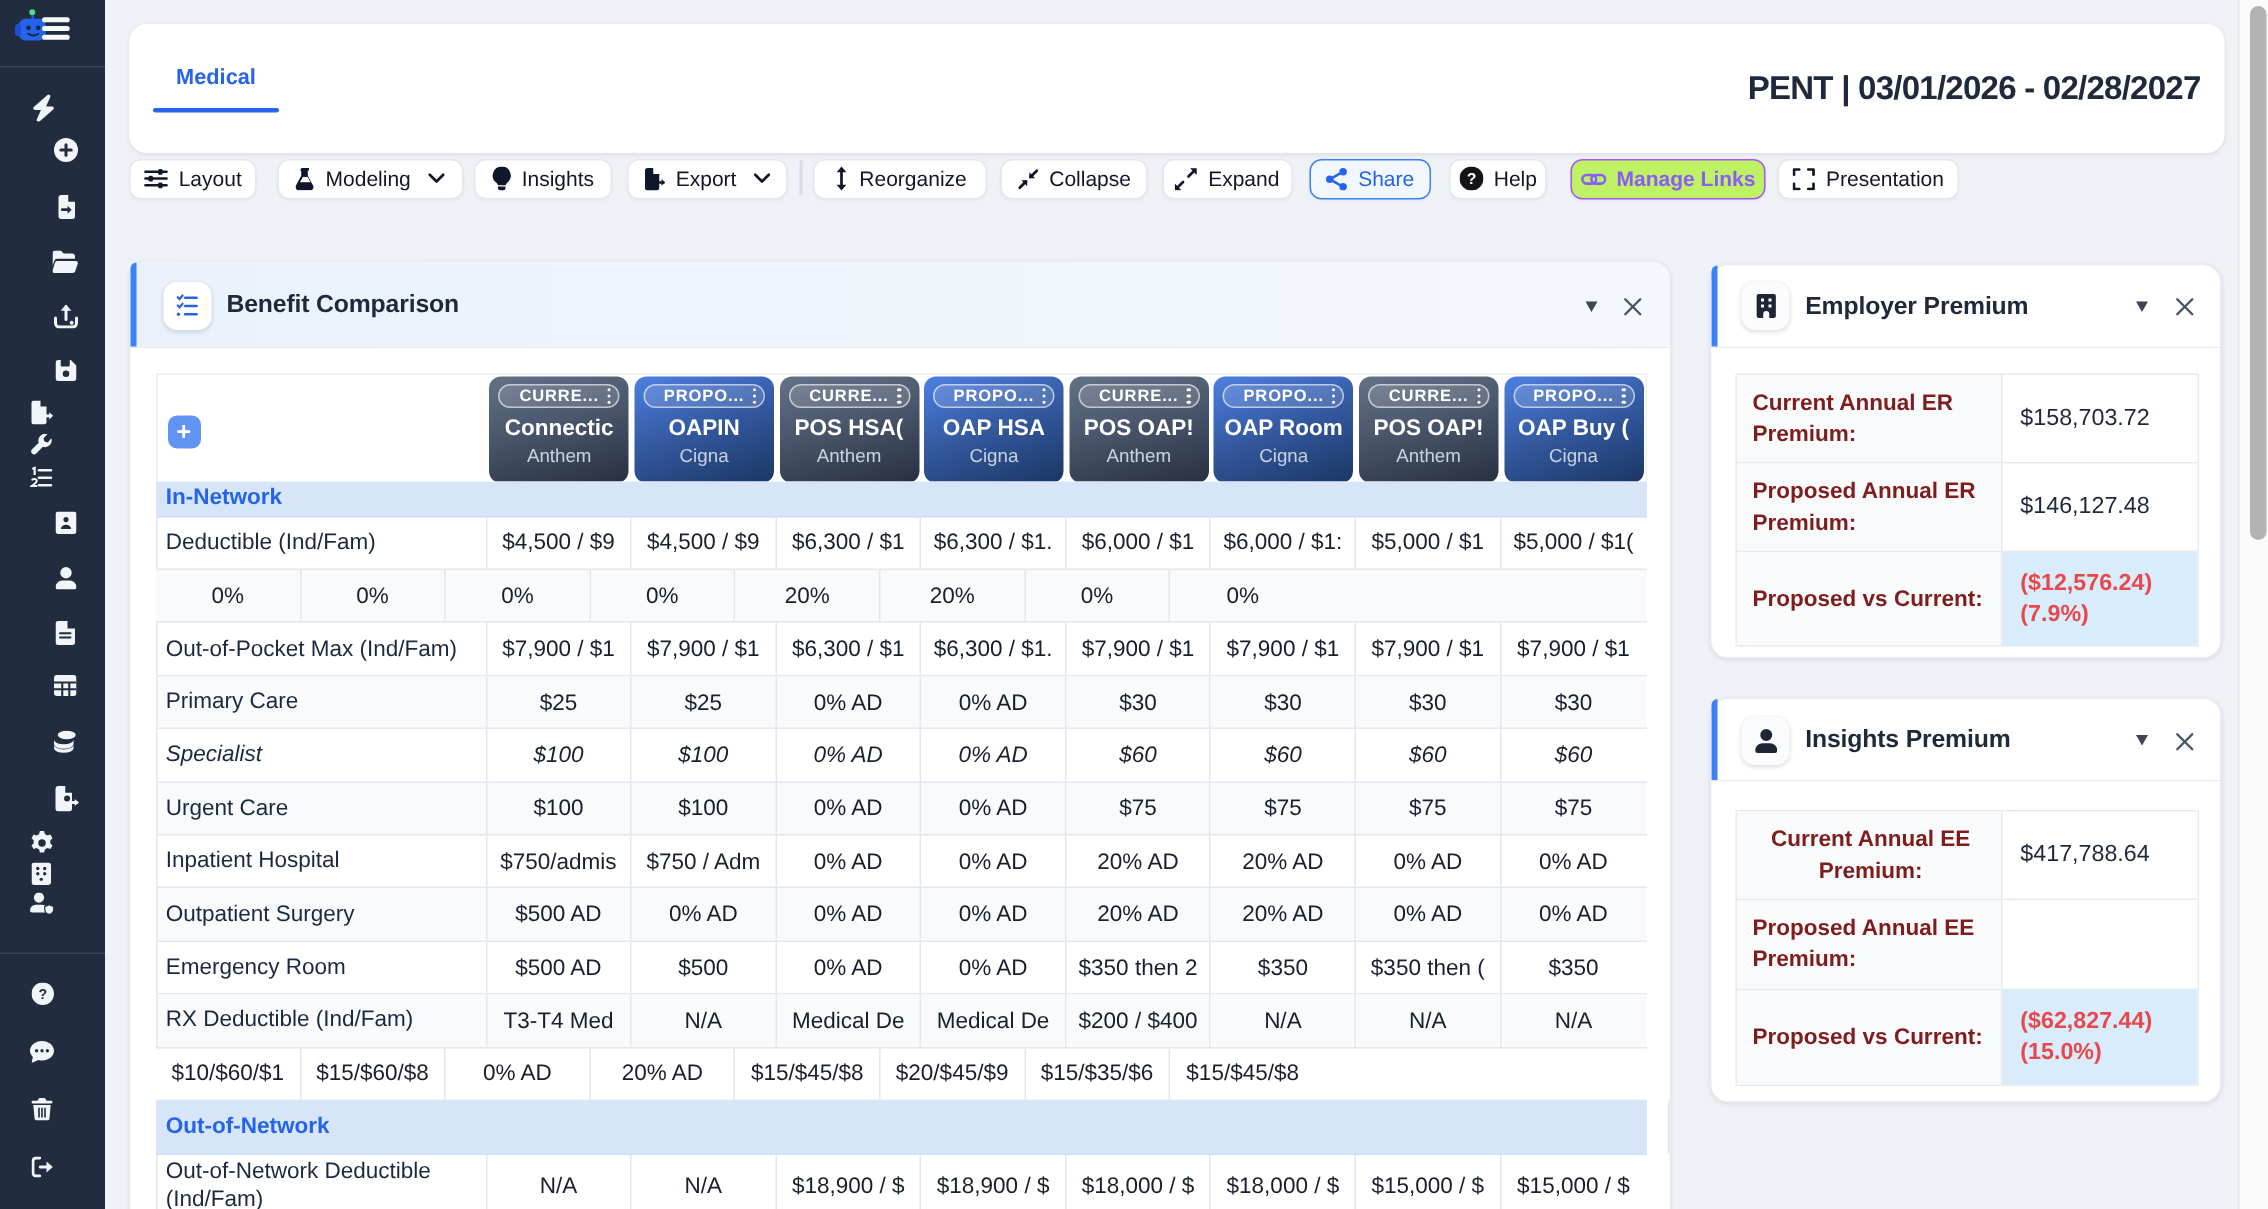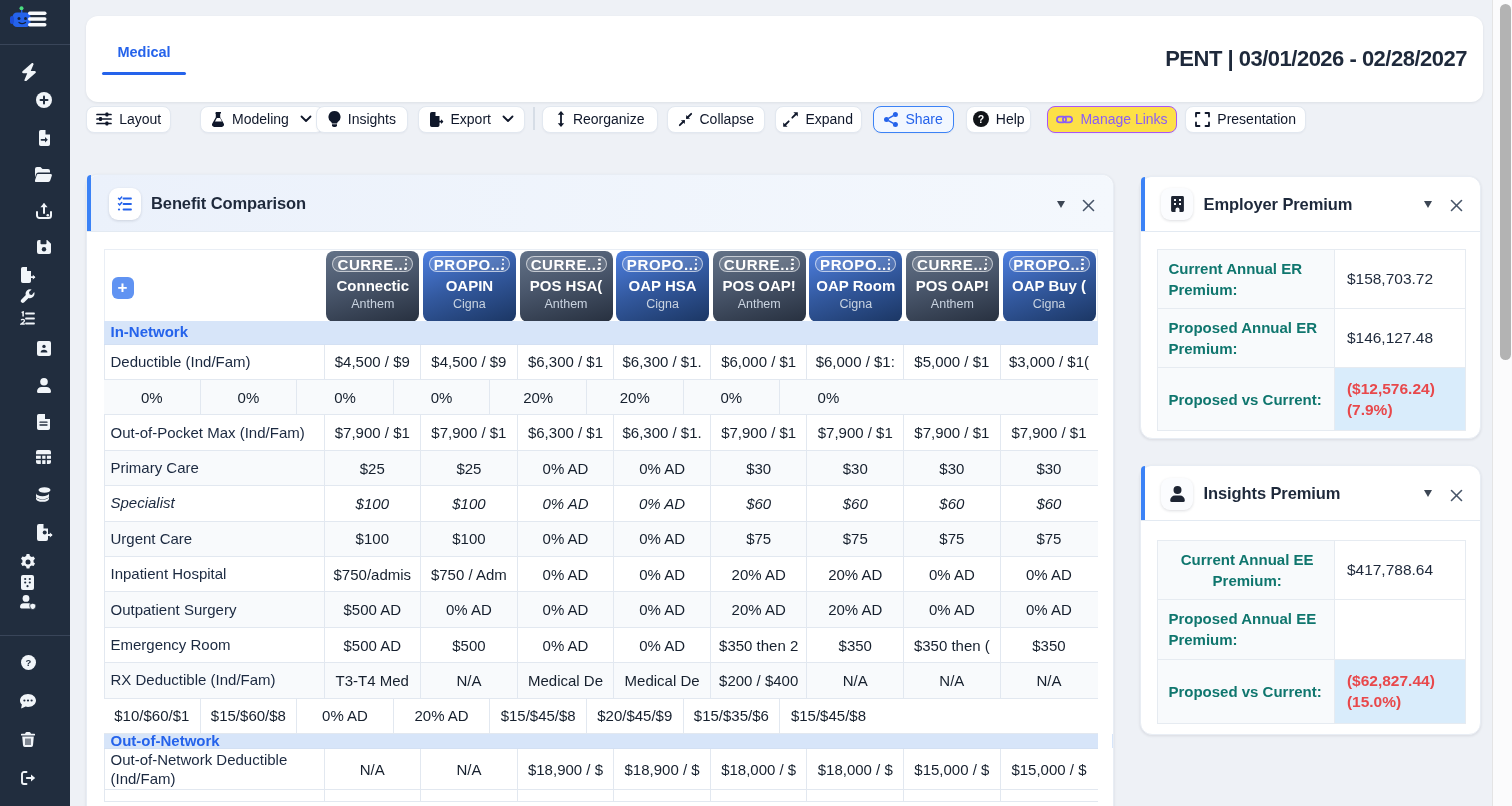--- a/index.html
+++ b/index.html
@@ -16,21 +16,21 @@
 #topbar { position:absolute; left:85.5px; top:15.5px; width:1397.5px; height:86px; background:#fff; border-radius:12px; box-shadow:0 1px 3px rgba(15,23,42,.08); }
 #tabMedical { position:absolute; left:16.5px; top:28px; width:84px; text-align:center; font-size:14.5px; font-weight:700; color:#2563eb; }
 #tabUnderline { position:absolute; left:16.5px; top:56.5px; width:84px; height:3px; background:#2563eb; border-radius:2px; }
 #pageTitle { position:absolute; right:16px; top:30px; font-size:22px; font-weight:700; color:#1e293b; letter-spacing:-0.5px; white-space:nowrap; }
 
 
 .tbtn { position:absolute; top:105.5px; height:27px; background:#fff; border:1px solid #e2e8f0; border-radius:8px; display:flex; align-items:center; justify-content:center; gap:7px; font-size:14px; color:#0f172a; white-space:nowrap; box-shadow:0 1px 2px rgba(15,23,42,.04); }
 .tbtn svg { flex:none; }
 #tdivider { position:absolute; left:533px; top:107px; width:1.5px; height:23px; background:#d6dde6; }
 .tbtn.share { border:1.5px solid #3b82f6; color:#2563eb; background:#f2f7ff; font-weight:500; }
-.tbtn.mlinks { border:1.5px solid #a855f7; color:#8b5cf6; background:#fde047; font-weight:400; }
+.tbtn.mlinks { border:1.5px solid #a855f7; color:#8b5cf6; background:#bef264; font-weight:700; }
 
 
 .card { position:absolute; background:#fff; border-radius:12px; box-shadow:0 1px 3px rgba(15,23,42,.1); border:1px solid #e8edf4; }
 .chead { position:absolute; left:0; top:0; width:100%; border-radius:12px 12px 0 0; border-bottom:1px solid #e3eaf2; }
 .accent { position:absolute; left:0; top:0; width:4.5px; height:100%; background:#3b82f6; border-radius:12px 0 0 0; }
 .iconbox { position:absolute; display:flex; align-items:center; justify-content:center; background:#fff; border-radius:9px; box-shadow:0 1px 3px rgba(15,23,42,.14); }
 .ctitle { position:absolute; font-size:16.5px; font-weight:700; color:#1e293b; white-space:nowrap; letter-spacing:-0.1px; }
 .tri { position:absolute; width:0; height:0; border-left:4.8px solid transparent; border-right:4.8px solid transparent; border-top:7.5px solid #3c4654; }
 .xclose { position:absolute; }
 
@@ -44,31 +44,31 @@
 .btrow.stripe { background:#f8fafc; }
 .btrow.section { background:#d7e5f9; border-bottom:1px solid #d3e0f3; }
 .btrow.section .lblcell { color:#2563eb; font-weight:700; border-color:#d7e5f9 #d7e5f9; }
 .btrow.section .vcell { border-color:#d7e5f9; }
 
 
 #bthead { position:absolute; left:17.5px; top:74px; width:993.5px; height:72.3px; border:1px solid #e9eef5; border-bottom:none; }
 .phead { position:absolute; top:0.5px; width:93px; height:71.3px; border-radius:8px; color:#fff; overflow:hidden; }
 .phead.dark { background:linear-gradient(165deg,#637287 0%,#49566b 45%,#27303f 100%); }
 .phead.blue { background:linear-gradient(160deg,#4e80e2 0%,#33599f 48%,#1b3663 100%); }
-.pill { position:relative; margin:5.5px auto 0; width:81px; height:16px; border:1px solid rgba(255,255,255,.6); background:rgba(255,255,255,.14); border-radius:9px; display:flex; align-items:center; justify-content:center; font-size:15px; font-weight:700; letter-spacing:.6px; }
+.pill { position:relative; margin:5.5px auto 0; width:81px; height:16px; border:1px solid rgba(255,255,255,.6); background:rgba(255,255,255,.14); border-radius:9px; display:flex; align-items:center; justify-content:center; font-size:11px; font-weight:700; letter-spacing:.6px; }
 .pill .dots { position:absolute; right:5px; top:50%; margin-top:-1.25px; width:2.3px; height:2.3px; border-radius:50%; background:#fff; box-shadow:0 -4.2px 0 #fff, 0 4.2px 0 #fff; }
 .pname { margin-top:5px; text-align:center; font-size:15px; font-weight:700; white-space:nowrap; overflow:hidden; }
 .pcarrier { margin-top:3px; text-align:center; font-size:12.5px; color:#c9d3e0; }
 #plusbtn { position:absolute; left:6.5px; top:26.5px; width:22px; height:22px; border-radius:6px; background:#6093f2; color:#fff; display:flex; align-items:center; justify-content:center; font-size:17px; font-weight:700; line-height:1; }
 
 
 .ptable { position:absolute; border:1px solid #e6ebf1; }
 .prow { display:flex; border-bottom:1px solid #e6ebf1; }
 .prow:last-child { border-bottom:none; }
-.plbl { flex:none; width:177px; background:#f8fafc; display:flex; align-items:center; padding-left:10.5px; padding-right:8px; font-size:15px; font-weight:700; color:#0f766e; line-height:21px; border-right:1px solid #e6ebf1; }
+.plbl { flex:none; width:177px; background:#f8fafc; display:flex; align-items:center; padding-left:10.5px; padding-right:8px; font-size:15px; font-weight:700; color:#7f1d1d; line-height:21px; border-right:1px solid #e6ebf1; }
 .pval { flex:none; width:130px; display:flex; align-items:center; padding-left:12px; font-size:15.5px; color:#1e293b; line-height:21px; }
 .pval.neg { background:#d9ecfb; color:#e8484b; font-weight:700; font-size:15.5px; }
 
 
 #sbtrack { position:absolute; right:0; top:0; width:20.5px; height:806px; background:#fbfbfc; border-left:1px solid #e4e4e4; z-index:60; }
 #sbthumb { position:absolute; right:1.5px; top:4px; width:10.5px; height:356px; background:#b3b3b3; border-radius:5.5px; }
 </style>
 </head>
 <body>
 
@@ -277,21 +277,21 @@
         <path d="M1 2.5 h14"></path>
         <path d="M1 7 h14"></path>
         <path d="M1 11.5 h14"></path>
       </g>
       <g fill="#0f172a">
         <rect x="9.4" y="0.6" width="3" height="3.9" rx="1"></rect>
         <rect x="3" y="5.1" width="3" height="3.9" rx="1"></rect>
         <rect x="9.4" y="9.6" width="3" height="3.9" rx="1"></rect>
       </g>
     </svg>Layout</div>
-<div class="tbtn" style="left:200px; width:123.9px;"><svg width="13" height="15" viewBox="0 0 13 15">
+<div class="tbtn" style="left:185px; width:123.9px;"><svg width="13" height="15" viewBox="0 0 13 15">
       <path fill="#0f172a" d="M4 0 h5 v1.6 h-0.8 v3.6 l3.5 6.4 a2.2 2.2 0 0 1 -1.9 3.3 H2.2 a2.2 2.2 0 0 1 -1.9 -3.3 L3.8 5.2 V1.6 H3 Z M4.9 6 L3 9.5 h7 L8.1 6 Z" fill-rule="evenodd"></path>
     </svg>Modeling<svg width="12" height="8" viewBox="0 0 12 8" style="margin-left:4px">
       <path d="M1.5 1.5 L6 6 L10.5 1.5" stroke="#0f172a" stroke-width="1.8" fill="none" stroke-linecap="round" stroke-linejoin="round"></path>
     </svg></div>
 <div class="tbtn" style="left:315.8px; width:92.2px;"><svg width="13" height="16" viewBox="0 0 13 16">
       <path fill="#0f172a" d="M6.5 0 a6 6 0 0 1 3.6 10.8 c-.6.5-.9 1-1 1.7 H3.9 c-.1-.7-.4-1.2-1-1.7 A6 6 0 0 1 6.5 0 Z"></path>
       <path fill="#0f172a" d="M4 13.3 h5 v.9 a1.8 1.8 0 0 1 -1.8 1.8 h-1.4 A1.8 1.8 0 0 1 4 14.2 Z"></path>
     </svg>Insights</div>
 <div class="tbtn" style="left:417.7px; width:107.1px;"><svg width="15" height="15" viewBox="0 0 15 15">
       <path fill="#0f172a" d="M1 1.8 A1.8 1.8 0 0 1 2.8 0 H6.5 L10.5 4 V13.2 A1.8 1.8 0 0 1 8.7 15 H2.8 A1.8 1.8 0 0 1 1 13.2 Z M6.5 0 V4 H10.5 Z" fill-rule="evenodd"></path>
@@ -437,21 +437,21 @@
       </div>
     <div class="btrow" style="height:35.4px;">
         <div class="lblcell">Deductible (Ind/Fam)</div>
         <div class="vcell">$4,500 / $9</div>
         <div class="vcell">$4,500 / $9</div>
         <div class="vcell">$6,300 / $1</div>
         <div class="vcell">$6,300 / $1.</div>
         <div class="vcell">$6,000 / $1</div>
         <div class="vcell">$6,000 / $1:</div>
         <div class="vcell">$5,000 / $1</div>
-        <div class="vcell" style="border-right:none">$3,000 / $1(</div>
+        <div class="vcell" style="border-right:none">$5,000 / $1(</div>
       </div>
     <div class="btrow stripe" style="height:35.4px;">
         <div class="vcell">0%</div>
         <div class="vcell">0%</div>
         <div class="vcell">0%</div>
         <div class="vcell">0%</div>
         <div class="vcell">20%</div>
         <div class="vcell">20%</div>
         <div class="vcell">0%</div>
         <div class="vcell" style="border-right:none">0%</div>
@@ -547,21 +547,21 @@
     <div class="btrow" style="height:35.4px;">
         <div class="vcell">$10/$60/$1</div>
         <div class="vcell">$15/$60/$8</div>
         <div class="vcell">0% AD</div>
         <div class="vcell">20% AD</div>
         <div class="vcell">$15/$45/$8</div>
         <div class="vcell">$20/$45/$9</div>
         <div class="vcell">$15/$35/$6</div>
         <div class="vcell" style="border-right:none">$15/$45/$8</div>
       </div>
-    <div class="btrow section" style="height:15px;gap:16px;">
+    <div class="btrow section" style="height:36px;gap:16px;">
         <div class="lblcell">Out-of-Network</div>
         <div class="vcell"></div>
         <div class="vcell"></div>
         <div class="vcell"></div>
         <div class="vcell"></div>
         <div class="vcell"></div>
         <div class="vcell"></div>
         <div class="vcell"></div>
         <div class="vcell" style="border-right:none"></div>
       </div>

